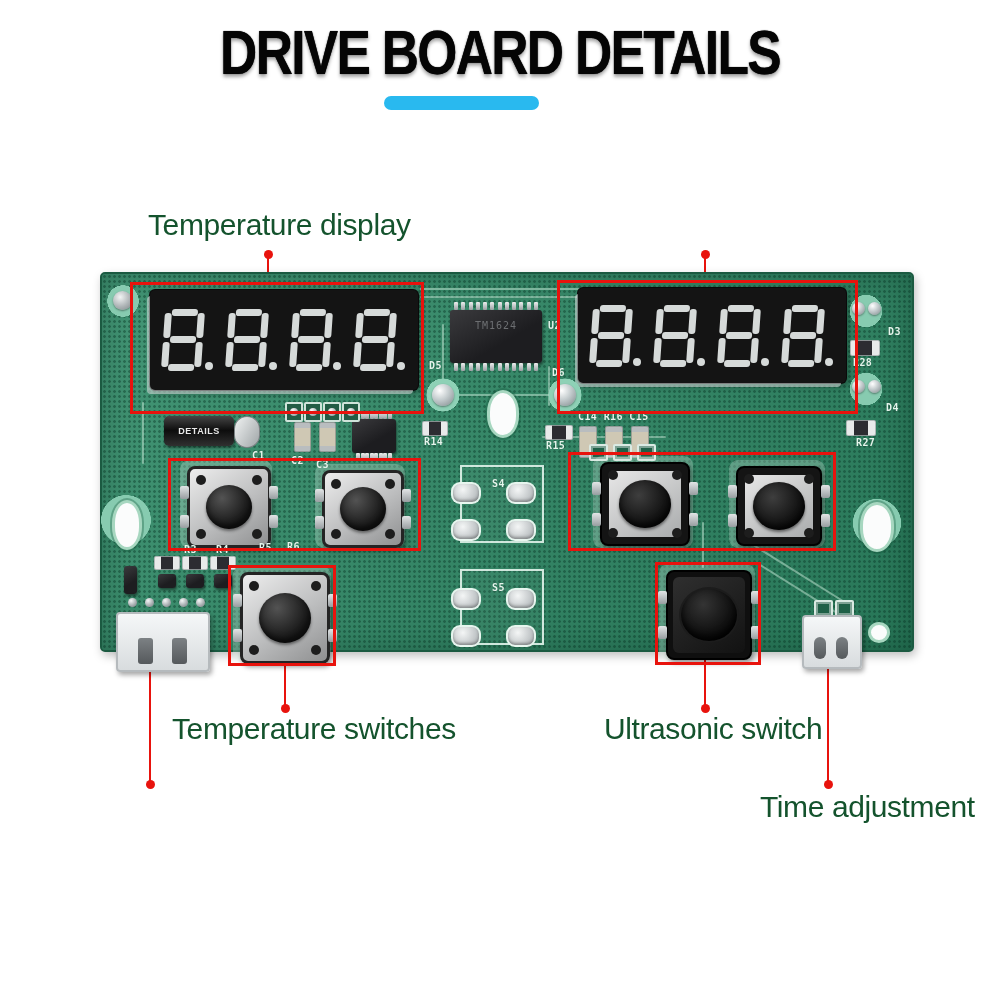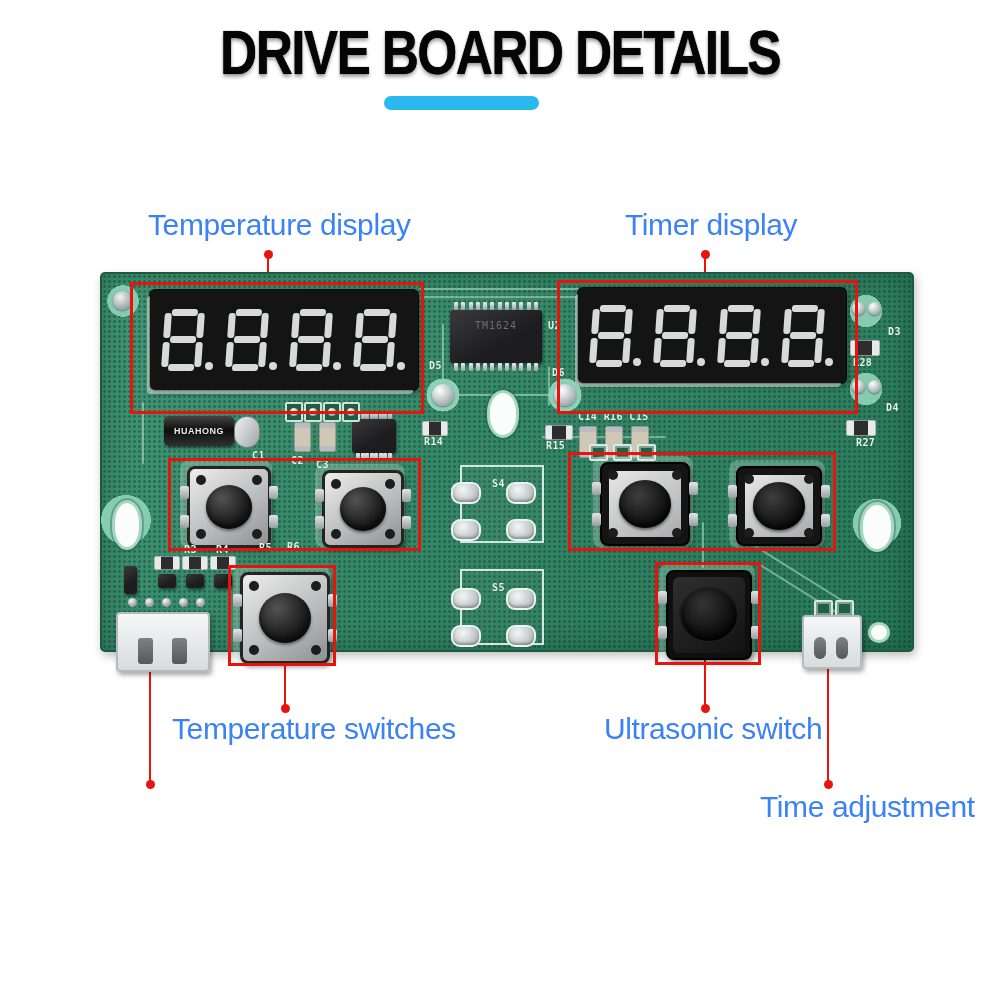--- a/index.html
+++ b/index.html
@@ -8,21 +8,21 @@
 
   
   .title{position:absolute;left:0;right:0;top:16px;text-align:center;margin:0;
          font-size:60px;font-weight:700;color:#050505;letter-spacing:-2px;
          transform:scaleX(.86) scaleY(1.05);transform-origin:50% 0;
          text-shadow:0 3px 4px rgba(0,0,0,.35),0 0 1px #000;white-space:nowrap;}
   .title-underline{position:absolute;left:384px;top:96px;width:155px;height:14px;
          border-radius:8px;background:#29b9ef;}
 
   
-  .callout-label{position:absolute;font-size:30px;color:#3b82f6;letter-spacing:-.4px;
+  .callout-label{position:absolute;font-size:30px;color:#14532d;letter-spacing:-.4px;
          white-space:nowrap;}
   .rline{position:absolute;width:2px;background:#e8130d;}
   .rline.h{height:2px;}
   .rdot{position:absolute;width:9px;height:9px;border-radius:50%;background:#e8130d;}
   .rbox{position:absolute;border:3px solid #e8130d;}
 
   
   .board{position:absolute;left:100px;top:272px;width:810px;height:376px;
          background-color:#2e8a66;
          background-image:
@@ -132,21 +132,20 @@
 </style>
 </head>
 <body>
 
 <div class="stage">
 
   <h1 class="title">DRIVE BOARD DETAILS</h1>
   <div class="title-underline"></div>
 
   <div class="callout-label" style="left:148px;top:208px">Temperature display</div>
-  <div class="callout-label" style="left:625px;top:208px">Timer display</div>
 
   <div class="callout-label" style="left:604px;top:712px">Ultrasonic switch</div>
   <div class="callout-label" style="left:172px;top:712px">Temperature switches</div>
   <div class="callout-label" style="left:760px;top:790px">Time adjustment</div>
 
   <div class="rdot" style="left:264px;top:250px"></div>
   <div class="rline" style="left:267px;top:256px;height:28px"></div>
   <div class="rdot" style="left:701px;top:250px"></div>
   <div class="rline" style="left:704px;top:256px;height:26px"></div>
 
@@ -332,21 +331,21 @@
     <div class="res" style="left:748px;top:66px;width:28px;height:14px"></div>
     <div class="silk" style="left:751px;top:83px">R28</div>
     <div class="zone" style="left:744px;top:96px;width:40px;height:38px"></div>
     <div class="blob" style="left:750px;top:106px;width:13px;height:13px"></div>
     <div class="blob" style="left:766px;top:106px;width:13px;height:13px"></div>
     <div class="silk" style="left:784px;top:128px">D4</div>
     <div class="res" style="left:744px;top:146px;width:28px;height:14px"></div>
     <div class="silk" style="left:754px;top:163px">R27</div>
 
     <div class="ecap" style="left:62px;top:142px;width:70px;height:30px">
-      <span>HUAHONG</span>
+      <span>DETAILS</span>
     </div>
     <div class="ecap-end" style="left:132px;top:142px;width:24px;height:30px"></div>
     <div class="silk" style="left:150px;top:176px">C1</div>
     <div class="scap" style="left:192px;top:148px;width:15px;height:28px"></div>
     <div class="scap" style="left:217px;top:148px;width:15px;height:28px"></div>
     <div class="silk" style="left:189px;top:181px">C2</div>
     <div class="silk" style="left:214px;top:185px">C3</div>
 
     <div class="chip" style="left:250px;top:145px;width:44px;height:34px">
       <span class="pins top">

